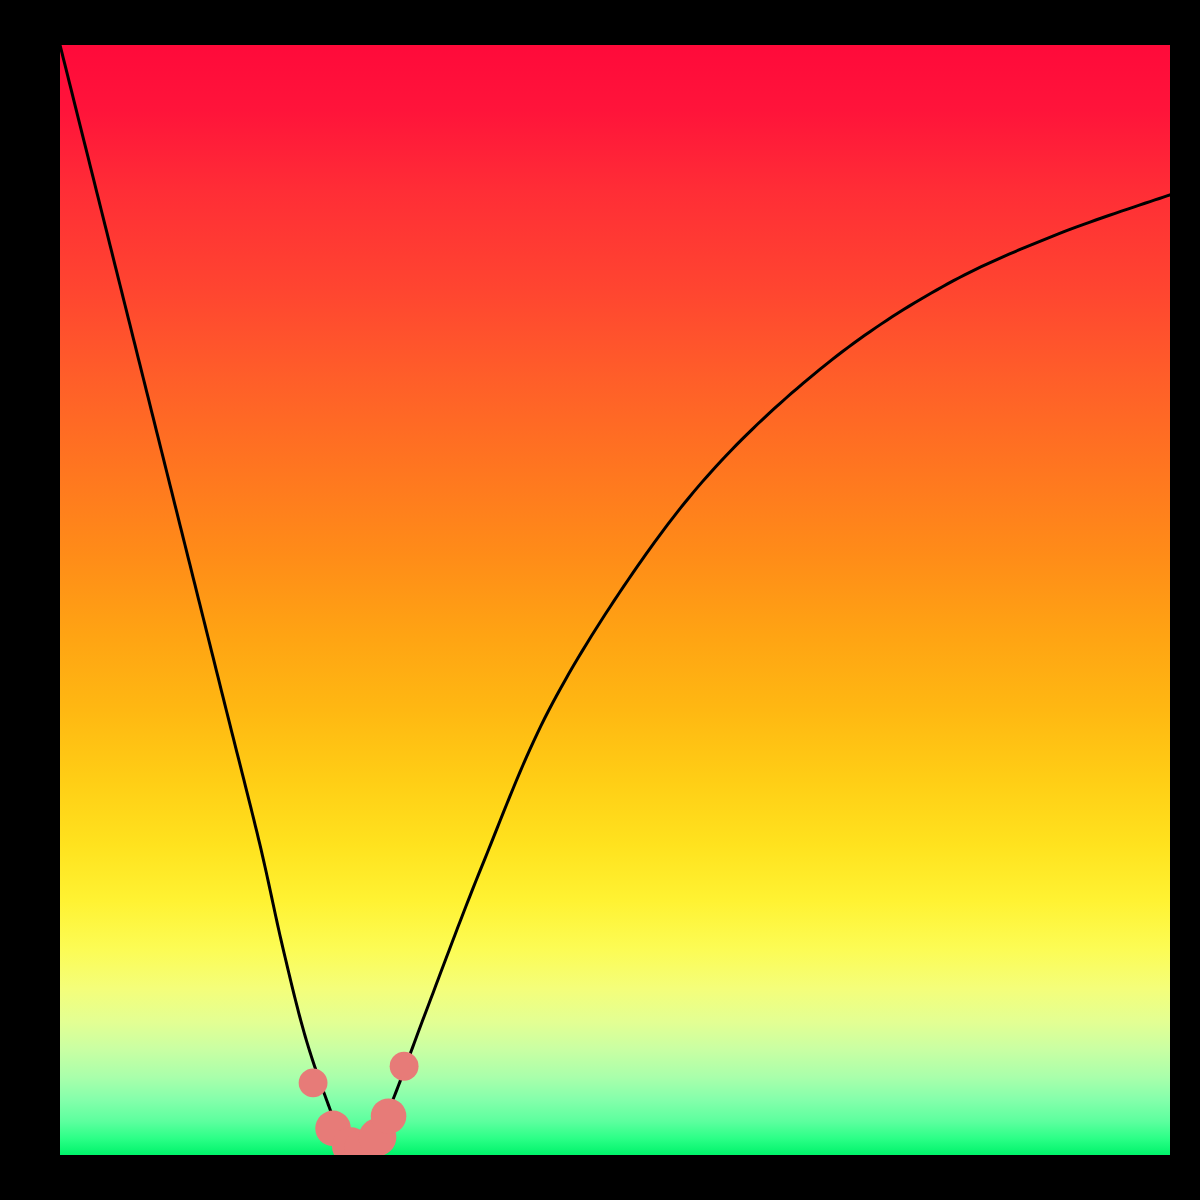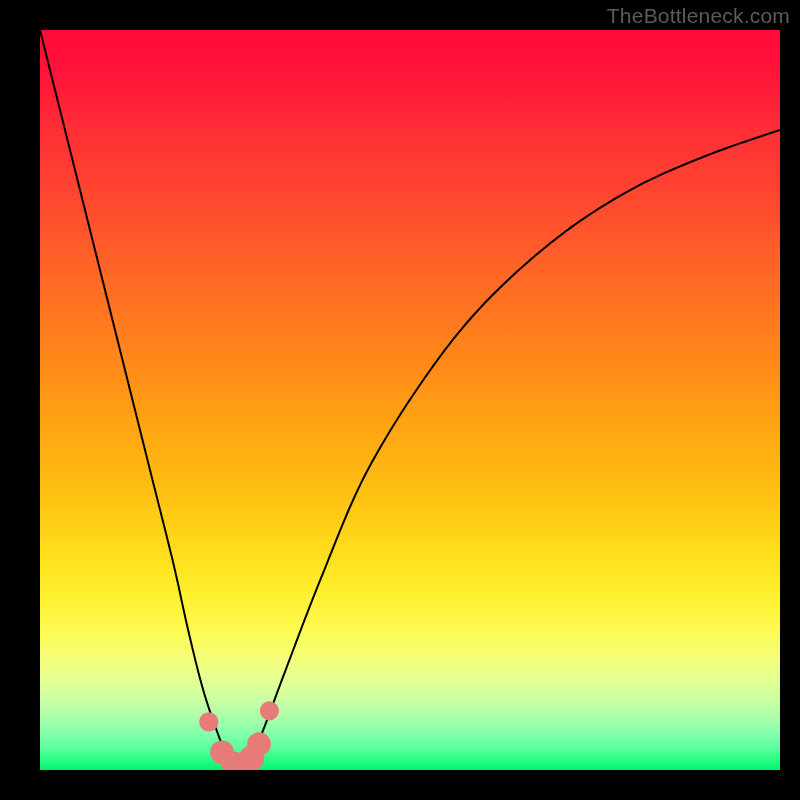--- a/index.html
+++ b/index.html
@@ -76,14 +76,13 @@
           <circle cx="168.72" cy="691.90" r="9.62" fill="#e77b78"></circle>
           <circle cx="182.04" cy="722.24" r="11.84" fill="#e77b78"></circle>
           <circle cx="193.88" cy="734.08" r="12.58" fill="#e77b78"></circle>
           <circle cx="202.02" cy="735.56" r="12.58" fill="#e77b78"></circle>
           <circle cx="211.64" cy="728.16" r="12.58" fill="#e77b78"></circle>
           <circle cx="219.04" cy="714.10" r="11.84" fill="#e77b78"></circle>
           <circle cx="229.40" cy="680.80" r="9.62" fill="#e77b78"></circle>
         </g>
     </svg>
   </div>
-  <div class="watermark">TheBottleneck.com</div>
 </div>
 
 </body></html>

